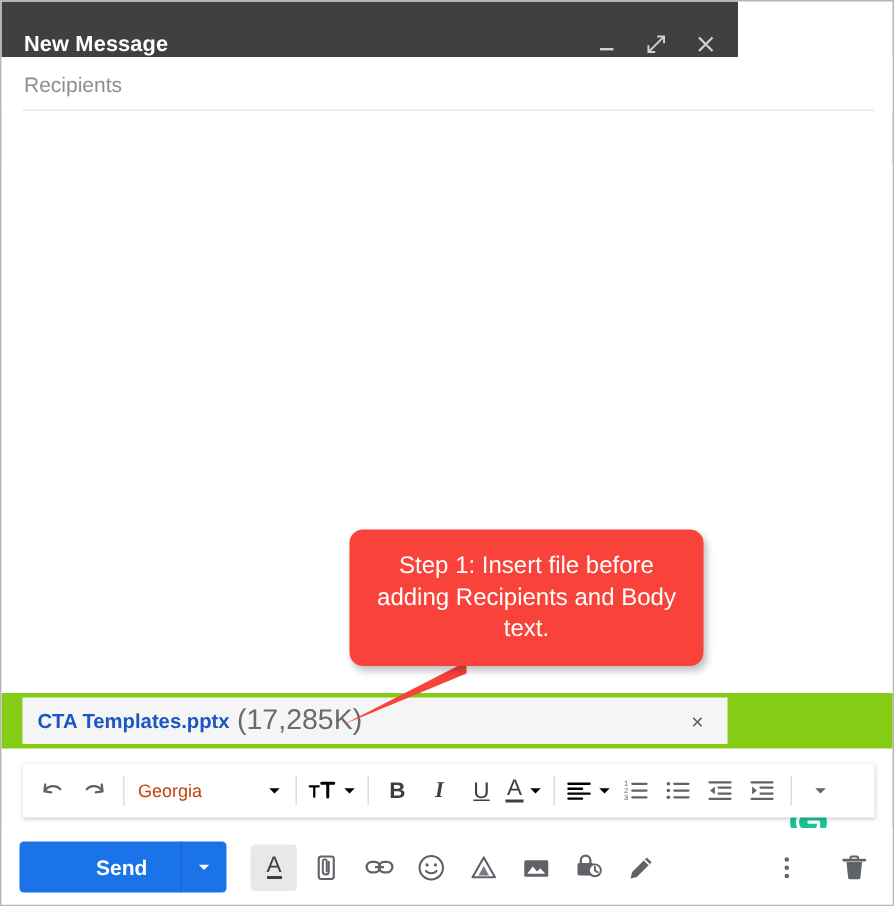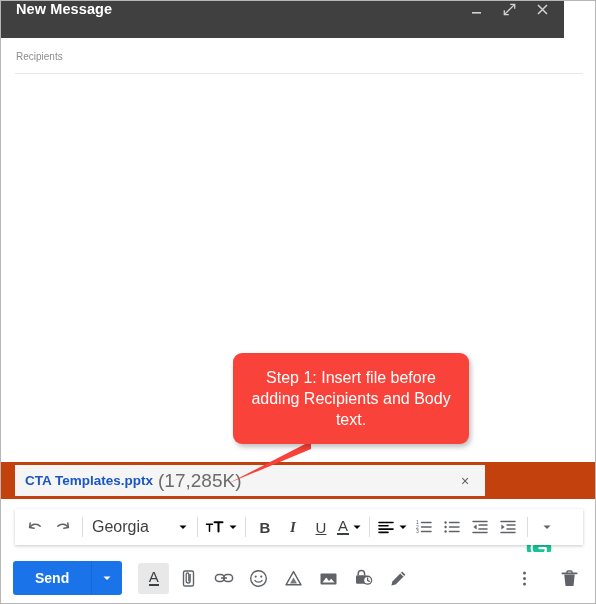--- a/index.html
+++ b/index.html
@@ -12,23 +12,23 @@
   .window{
     position:relative;
     width:596px;height:604px;
     box-sizing:border-box;
     border:1px solid #b6b6b6;
     background:#ffffff;
     overflow:hidden;
   }
   
   .titlebar{
-    position:absolute;left:0;top:0;width:563px;height:37px;
+    position:absolute;left:0;top:0;width:491px;height:37px;
     background:#404040;
-    display:flex;align-items:flex-start;
+    display:flex;align-items:flex-end;
   }
   .titlebar-title{
     color:#ffffff;font-size:14.5px;font-weight:bold;
     margin-left:15px;letter-spacing:.1px;
   }
   .titlebar-actions{
     margin-left:auto;display:flex;align-items:center;
     margin-right:13px;gap:16px;
   }
   .tb-btn{
@@ -40,21 +40,21 @@
   .field{
     position:absolute;left:0;width:596px;height:36px;
     box-sizing:border-box;
     display:flex;align-items:center;
     background:#fff;
   }
   .field .line{
     position:absolute;left:14px;right:14px;bottom:0;height:1px;background:#e8e8e8;
   }
   .field-label{
-    margin-left:15px;color:#8e8e8e;font-size:10px;
+    margin-left:15px;color:#8e8e8e;font-size:14px;
   }
   #f-recipients{top:37px;}
   #f-subject{top:73px;}
   
   .body-area{
     position:absolute;left:0;top:109px;width:596px;height:352px;
     background:#ffffff;
   }
   
   .grammarly{
@@ -73,21 +73,21 @@
   .callout-text{
     color:#ffffff;font-size:16px;line-height:21px;text-align:center;
     padding:0 9px;
   }
   .callout-tail{
     position:absolute;left:222px;top:418px;width:110px;height:66px;
     pointer-events:none;
   }
   
   .attach-row{
-    position:absolute;left:0;top:461px;width:596px;height:37px;background:#c2410c;
+    position:absolute;left:0;top:461px;width:596px;height:37px;background:#84cc16;
   }
   .attach-chip{
     position:absolute;left:14px;top:3px;width:470px;height:31px;
     background:#f5f5f5;
     display:flex;align-items:center;
     box-sizing:border-box;
   }
   .attach-name{
     margin-left:10px;color:#1a56c4;font-size:13.5px;font-weight:bold;
   }
@@ -108,33 +108,33 @@
   }
   .ft-item{
     height:36px;display:flex;align-items:center;justify-content:center;
     color:#5f6368;cursor:pointer;
   }
   .ft-icon{width:28px;}
   .ft-sep{width:1px;height:20px;background:#dcdcdc;margin:0 5px;}
   .ft-font{
     display:flex;align-items:center;min-width:96px;padding:0 4px;cursor:pointer;
   }
-  .ft-font-name{font-size:16px;color:#404040;}
+  .ft-font-name{font-size:12px;color:#c2410c;}
   .ft-caret{margin-left:auto;}
   .ft-combo{display:flex;align-items:center;cursor:pointer;padding:0 2px;}
   .ft-combo .ft-caret{margin-left:3px;}
   
   .bottom-bar{
     position:absolute;left:0;top:551px;width:596px;height:52px;
     background:#ffffff;
     display:flex;align-items:center;
   }
   .send-group{
     margin-left:12px;height:34px;display:flex;align-items:stretch;
-    background:#1a73e8;border-radius:3px;overflow:hidden;cursor:pointer;
+    background:#1a73e8;border-radius:3px;overflow:hidden;cursor:pointer;padding-left:29px;
   }
   .send-label{
     display:flex;align-items:center;justify-content:center;
     color:#ffffff;font-size:14px;font-weight:bold;
     padding:0 22px;
   }
   .send-divider{width:1px;background:#1967d2;}
   .send-caret{
     width:30px;display:flex;align-items:center;justify-content:center;color:#ffffff;
   }

